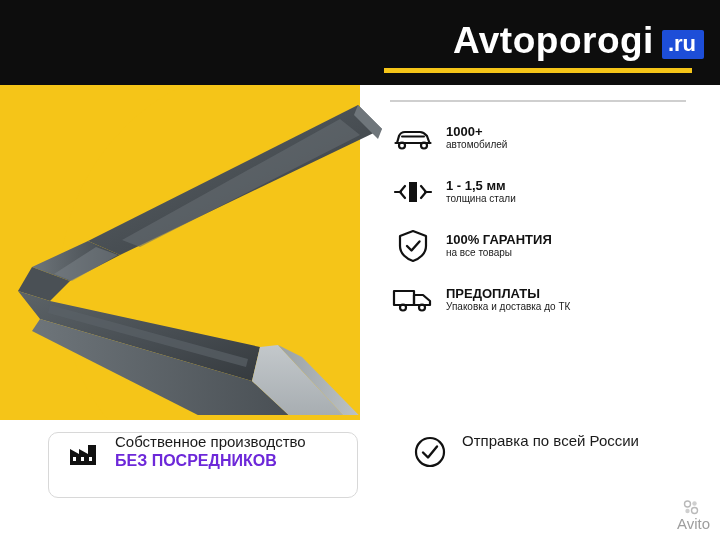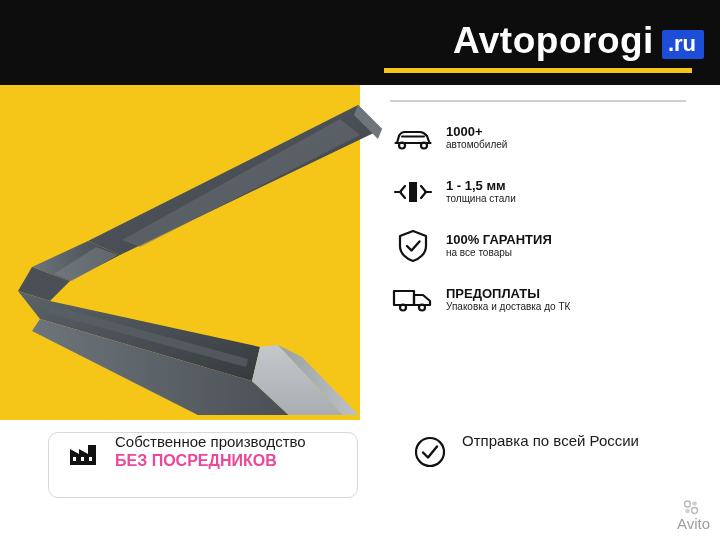--- a/index.html
+++ b/index.html
@@ -194,21 +194,21 @@
     margin-right: 12px;
   }
   .card-text .ct-line1 {
     font-size: 15px;
     color: #1a1a1a;
     line-height: 1.2;
   }
   .card-text .ct-line2 {
     font-size: 16px;
     font-weight: bold;
-    color: #ec4899;
+    color: #6d28d9;
     line-height: 1.25;
   }
 
   
   .watermark {
     position: absolute;
     right: 10px;
     bottom: 8px;
     display: flex;
     align-items: center;

